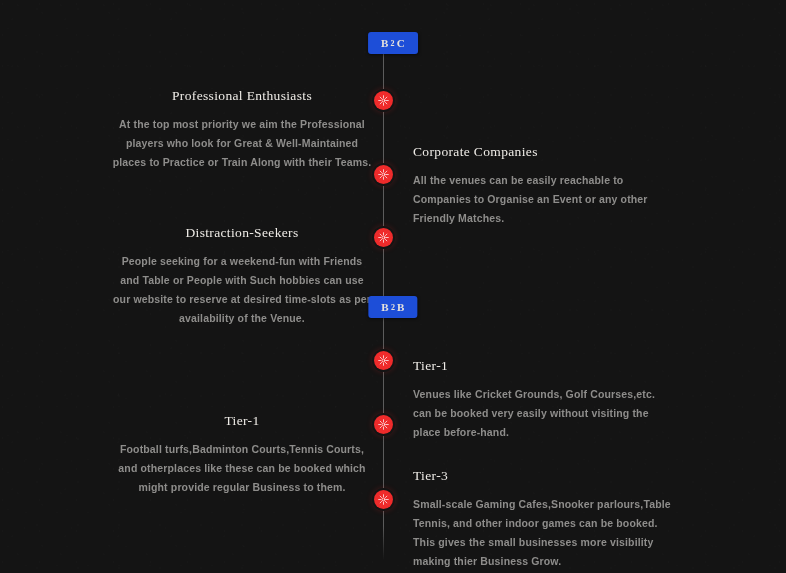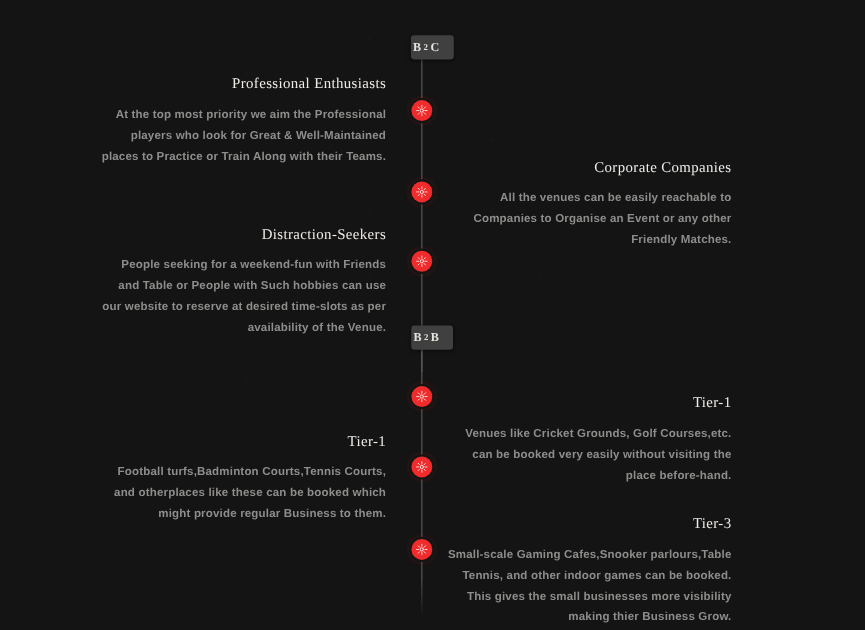--- a/index.html
+++ b/index.html
@@ -45,28 +45,28 @@
   }
   .spine-top    { top:48px;  height:290px; }
   .spine-bottom { top:316px; height:244px;
     background:linear-gradient(to bottom,#5c5c5c 0%,#5c5c5c 86%,rgba(92,92,92,0) 100%); }
 
   
   .badge {
     position:absolute;
     left:50%;
     transform:translateX(-50%);
-    background:#404040;
+    background:#1d4ed8;
     border-radius:3px;
     color:#e6e2dc;
     font-family:"Liberation Serif", serif;
     font-size:11px;
     font-weight:700;
     letter-spacing:2.2px;
-    padding:5px 11px 5px 2px;
+    padding:5px 11px 5px 13px;
     white-space:nowrap;
     box-shadow:0 1px 3px rgba(0,0,0,.5);
   }
   .badge .two { font-size:8px; position:relative; top:-1px; }
   #badge-b2c { top:32px; }
   #badge-b2b { top:296px; }
 
   
   .entry { position:absolute; }
 
@@ -80,22 +80,22 @@
 
   .entry .body {
     margin-top:11px;
     font-size:10.5px;
     line-height:19px;
     color:#8e8d8b;
     letter-spacing:.15px;
     font-weight:bold;
   }
 
-  .entry.left  { text-align:right; right:435px; width:260px; }
-  .entry.right { text-align:right;  left:403px;  width:262px; }
+  .entry.left  { text-align:center; right:414px; width:260px;margin-top:20px; }
+  .entry.right { text-align:left;  left:413px;  width:262px; }
 
   
   .marker {
     position:absolute;
     left:383px;
     width:19px; height:19px;
     margin-left:-9.5px;
     margin-top:-9.5px;
     border-radius:50%;
     background:#ef2b2b;

